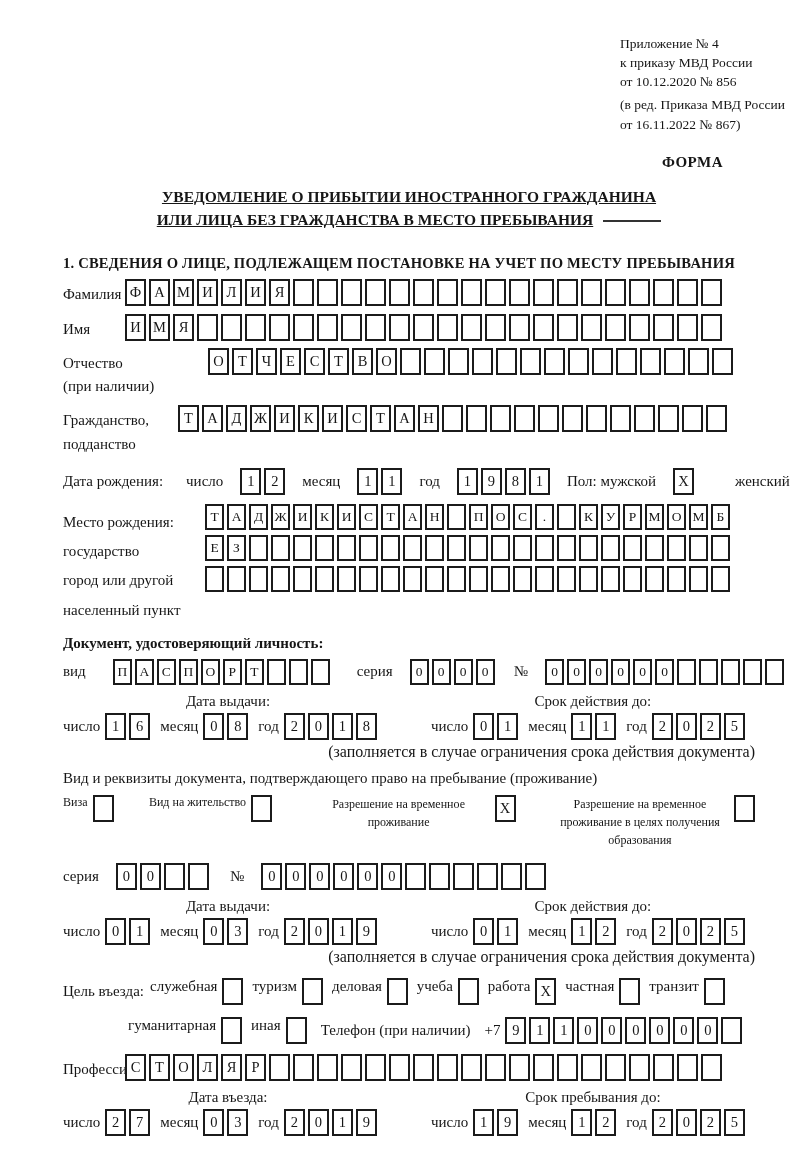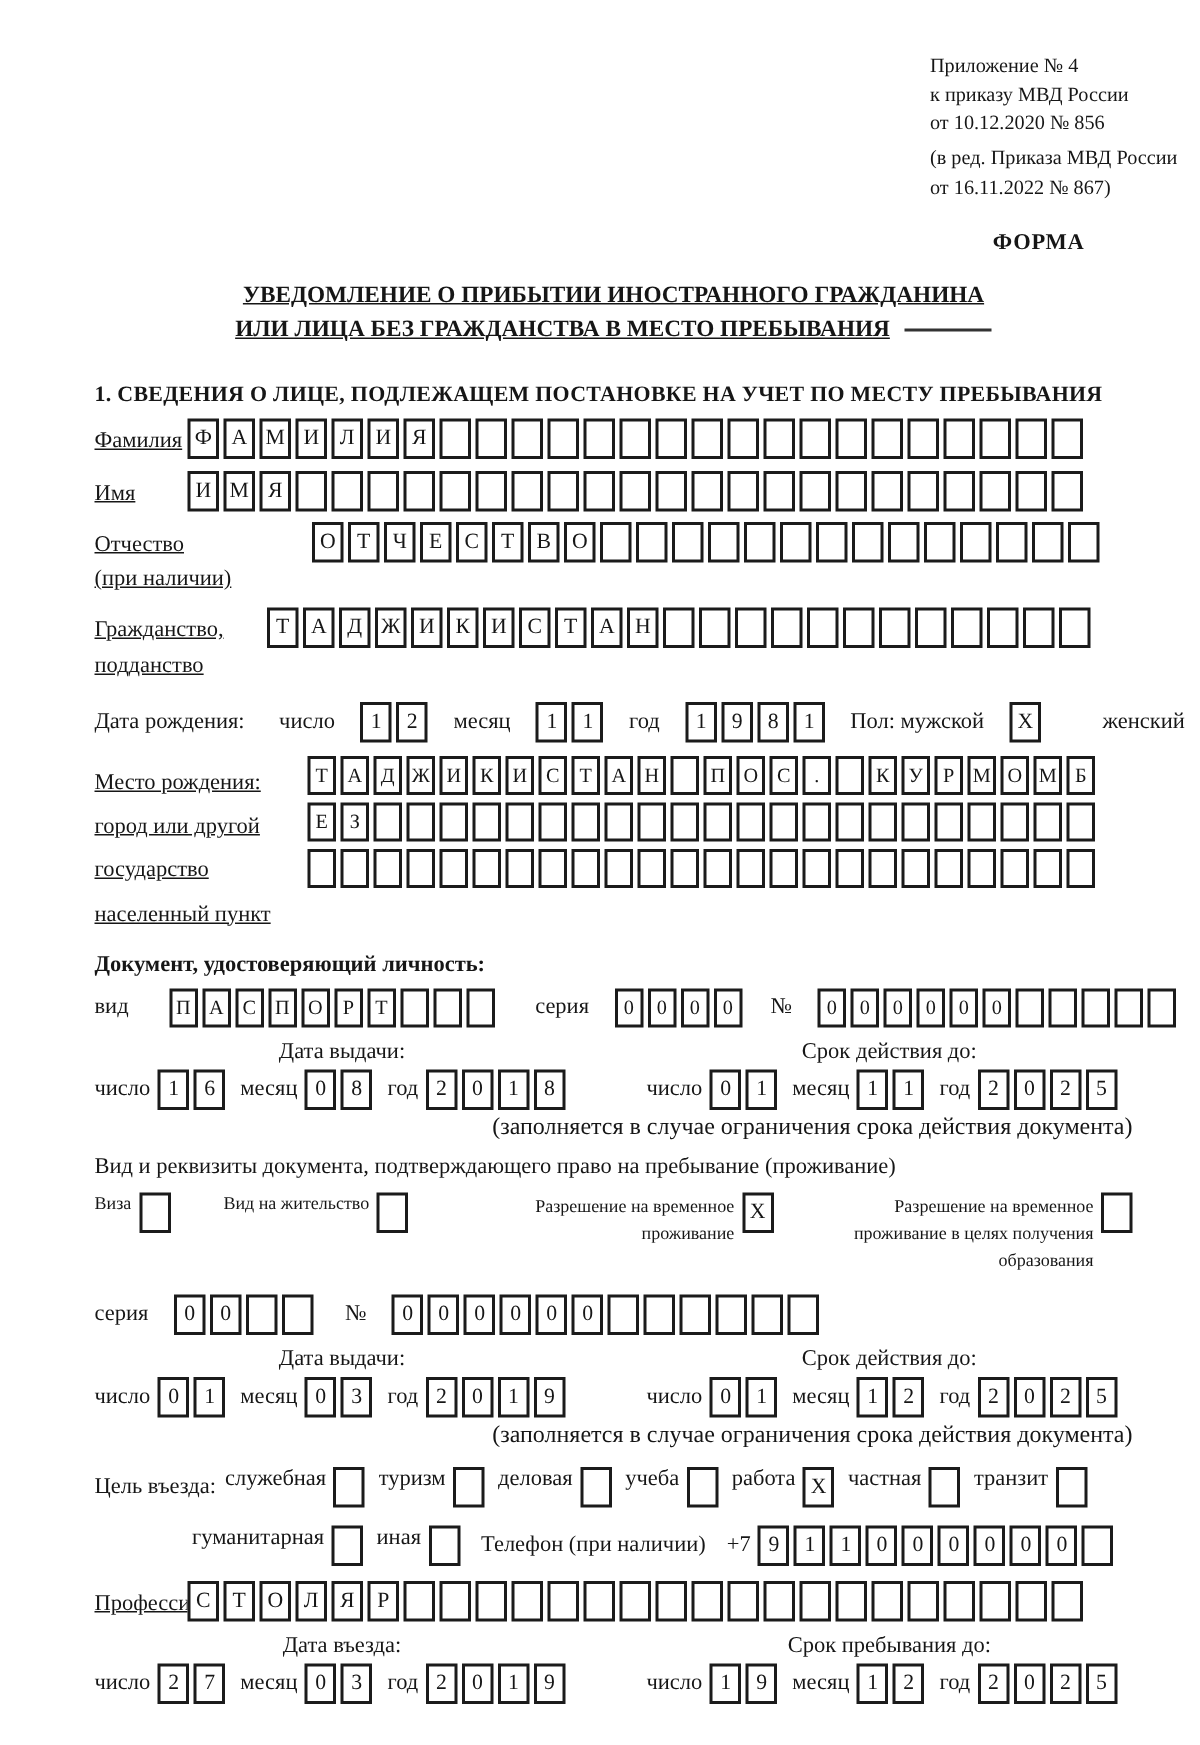--- a/index.html
+++ b/index.html
@@ -10,21 +10,21 @@
     padding: 34px 45px 28px 63px; position: relative;
   }
   .annex { margin-left: 557px; width: 200px; font-size: 13.5px; line-height: 1.42; }
   .annex .gap { margin-top: 4px; }
   .forma { text-align: right; font-weight: bold; font-size: 15px; margin-top: 20px; letter-spacing: .5px; padding-right: 32px;}
   .title { text-align: center; font-weight: bold; font-size: 15.5px; line-height: 1.5; margin-top: 14px; text-decoration: underline; }
   .blank-line { display: inline-block; width: 58px; border-bottom: 2.5px solid #333; margin-left: 10px; transform: translateY(-3px); }
   .sec-heading { font-weight: bold; font-size: 14.6px; margin-top: 24px; letter-spacing: .2px; }
 
   .row { display: flex; align-items: flex-start; margin-top: 7px; }
-  .lblcol { flex: none; font-size: 15px; line-height: 1.55; padding-top: 4px; text-decoration: underline; }
+  .lblcol { flex: none; font-size: 15px; line-height: 1.55; padding-top: 4px; }
   .lbl { font-size: 15px; white-space: nowrap; }
   .cells { display: inline-flex; gap: 3px; flex: none; }
   .cell {
     width: 21px; height: 27px; border: 2px solid #1b1b1b; flex: none;
     display: inline-flex; align-items: center; justify-content: center;
     font-size: 14.5px; background: #fff;
   }
   .sm .cell { width: 19px; height: 26px; font-size: 13.5px; }
   .cb { margin-left: 5px; }
   .inline { display: flex; align-items: center; flex-wrap: nowrap; gap: 11px; }
@@ -43,21 +43,21 @@
   .dates .hdr { text-align: center; font-size: 15px; margin-bottom: 3px; }
   .dates .fields { display: flex; align-items: center; }
   .dates .fields > span.lbl { margin: 0 5px 0 0; }
   .dates .fields > .cells { margin-right: 10px; }
   .note { text-align: right; font-size: 16px; margin-top: 3px; }
 
   .resdoc-line { font-size: 15px; margin-top: 9px; }
   .options { display: flex; align-items: flex-start; margin-top: 8px; justify-content: space-between; }
   .opt { display: flex; align-items: flex-start; }
   .opt .txt { font-size: 12px; }
-  .opt .txt.c { text-align: right; line-height: 1.5; }
+  .opt .txt.c { text-align: center; line-height: 1.5; }
   .opt3 .txt { width: 182px; }
   .opt4 .txt { width: 178px; }
 
   .purpose { display: flex; align-items: center; margin-top: 12px; flex-wrap: nowrap; }
   .purpose .pair { display: flex; margin-right: 9px; }
   .purpose .pair .lbl { margin-right: 5px; }
   .purpose .prefix { margin-right: 6px; }
   .indent { margin-left: 65px; }
 </style>
 </head>
@@ -227,22 +227,22 @@
       </span>
     <span class="lbl">Пол: мужской</span>
     <span class="cell">X</span>
     <span class="lbl" style="margin-left:24px;">женский</span>
     <span class="cell"></span>
   </div>
 
   <div class="row" style="margin-top:9px;">
     <div class="lblcol w142" style="line-height:1.95;">
       <div>Место рождения:</div>
+      <div>государство</div>
       <div>город или другой</div>
-      <div>государство</div>
       <div>населенный пункт</div>
     </div>
     <div class="stackrows sm">
       <div class="cells">
           <span class="cell">Т</span>
           <span class="cell">А</span>
           <span class="cell">Д</span>
           <span class="cell">Ж</span>
           <span class="cell">И</span>
           <span class="cell">К</span>

